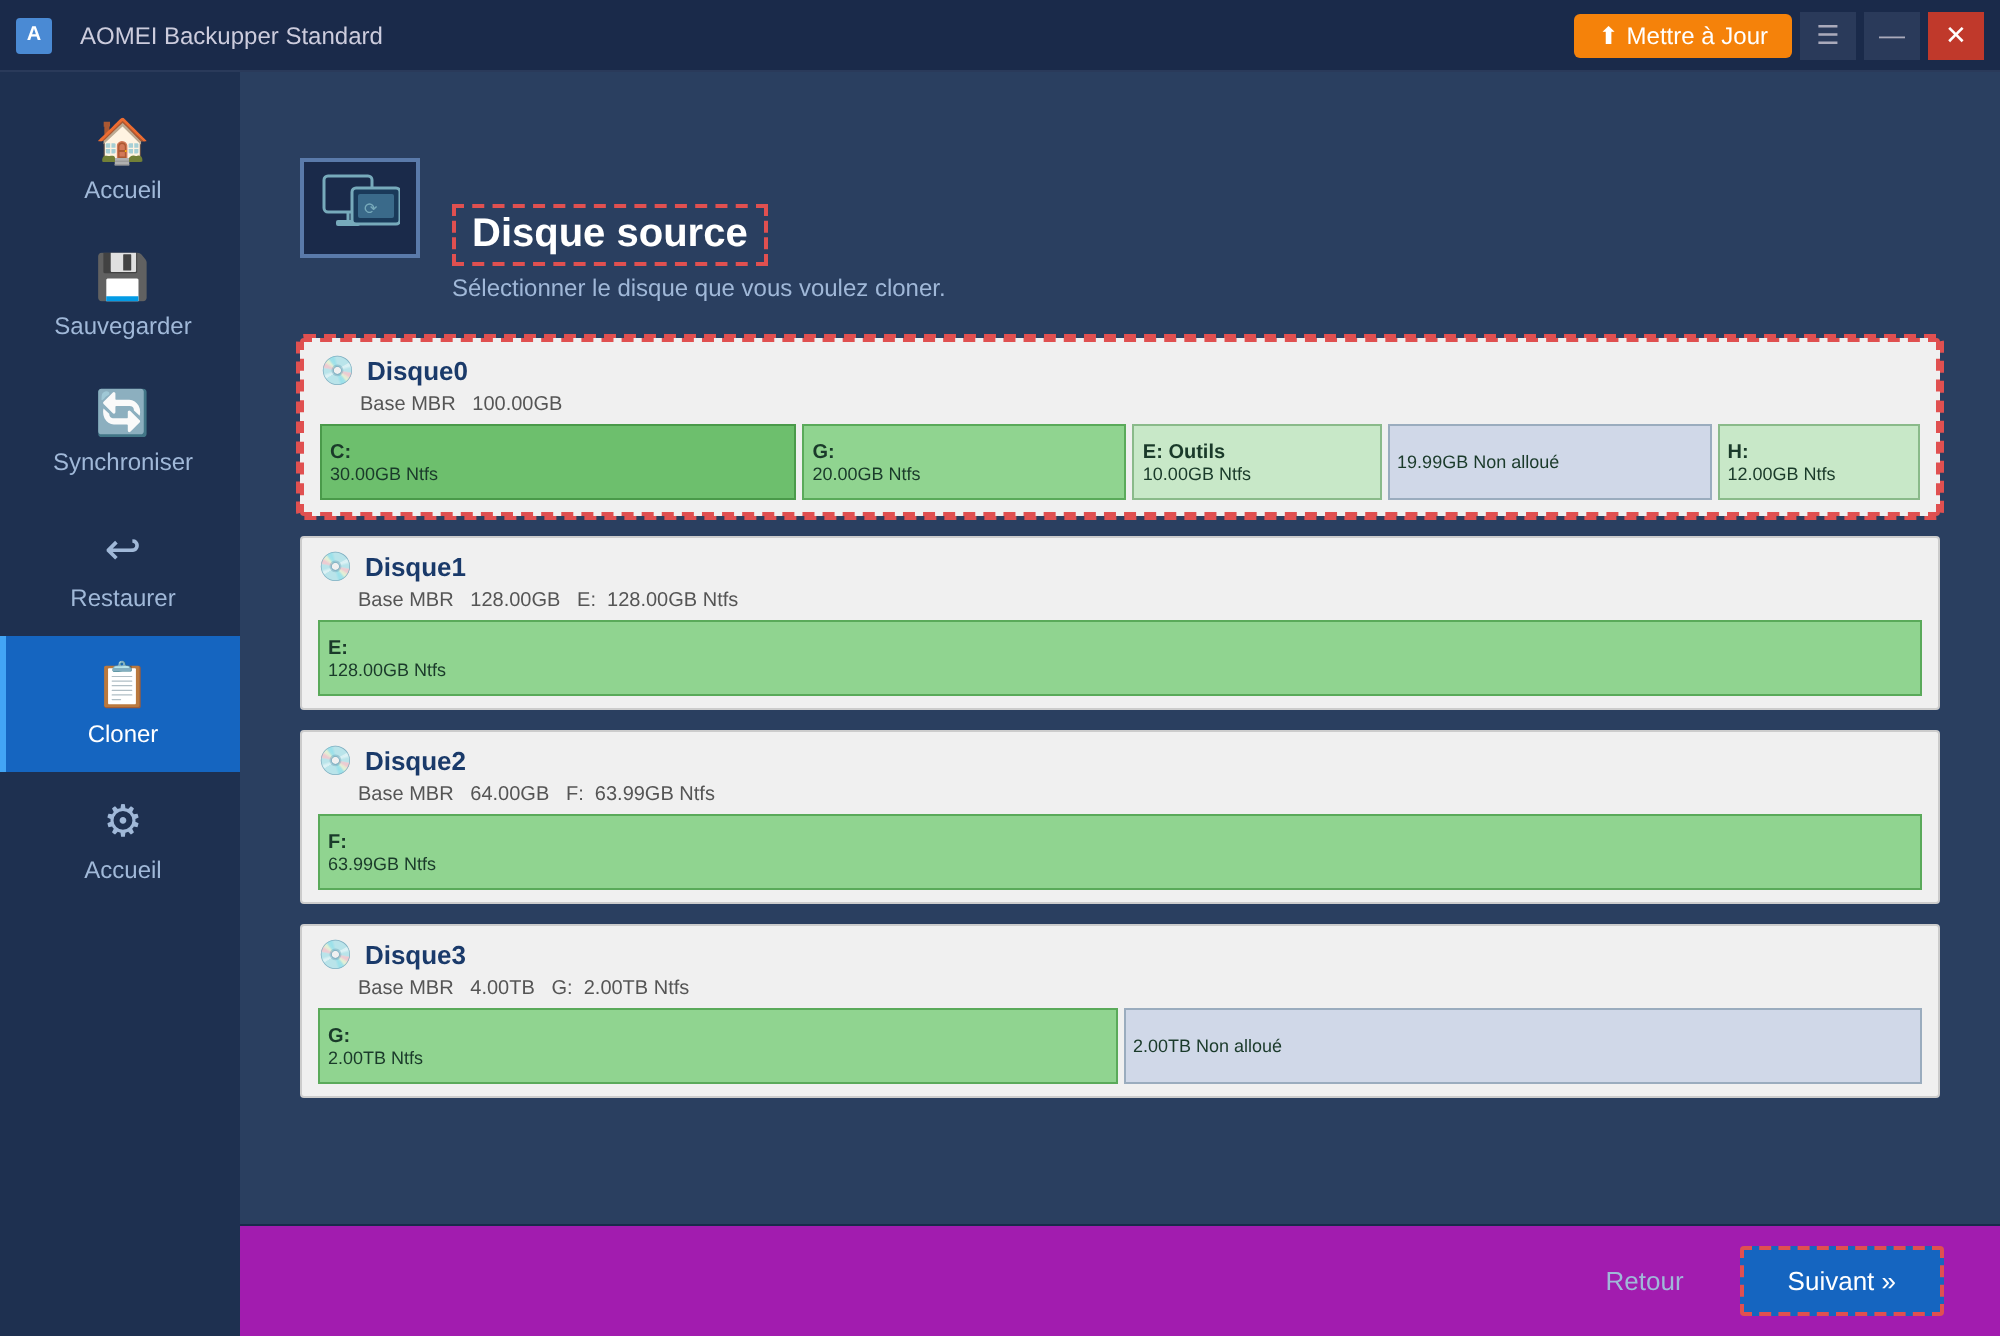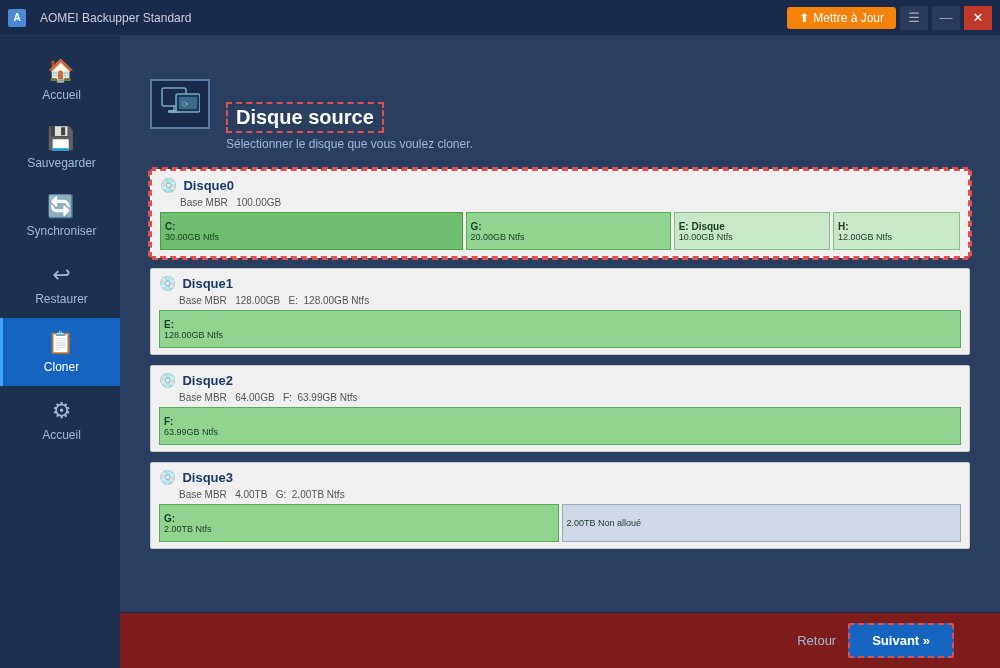--- a/index.html
+++ b/index.html
@@ -163,41 +163,41 @@
     .partition.pale { background: #c8e8c8; border-color: #8aba8a; }
     .partition.gray { background: #d0d8e8; border-color: #9aacbe; }
     .partition-label { font-weight: bold; font-size: 10px; }
     .partition-size { font-size: 9px; }
 
     
     .bottom-bar {
       display: flex;
       align-items: center;
       justify-content: flex-end;
-      padding: 10px 46px;
-      gap: 12px;
-      background: #7f1d1d;
+      padding: 10px 28px;
+      gap: 28px;
+      background: #a21caf;
       border-top: 1px solid #1a2a4a;
     }
     .btn-retour {
       background: transparent;
       border: none;
       color: #a0b8d8;
       font-size: 13px;
       cursor: pointer;
     }
     .btn-suivant {
       background: #1565c0;
       border: 2px dashed #e05050;
       color: white;
       padding: 8px 22px;
       font-size: 13px;
       cursor: pointer;
       border-radius: 2px;
-      font-weight: bold;
+      font-weight: normal;
     }
 
     
     .app-logo {
       width: 18px; height: 18px;
       background: #4a8ad4;
       display: inline-flex;
       align-items: center;
       justify-content: center;
       color: white;
@@ -289,22 +289,26 @@
           <div class="partition-bars">
             <div class="partition green" style="flex:3">
               <span class="partition-label">C:</span>
               <span class="partition-size">30.00GB Ntfs</span>
             </div>
             <div class="partition light-green" style="flex:2">
               <span class="partition-label">G:</span>
               <span class="partition-size">20.00GB Ntfs</span>
             </div>
             <div class="partition pale" style="flex:1.5">
-              <span class="partition-label">E: Disque</span>
+              <span class="partition-label">E: Outils</span>
               <span class="partition-size">10.00GB Ntfs</span>
+            </div>
+            <div class="partition gray" style="flex:2">
+              <span class="partition-label"></span>
+              <span class="partition-size">19.99GB Non alloué</span>
             </div>
             <div class="partition pale" style="flex:1.2">
               <span class="partition-label">H:</span>
               <span class="partition-size">12.00GB Ntfs</span>
             </div>
           </div>
         </div>
 
         <div class="disk-item">
           <div class="disk-header">

